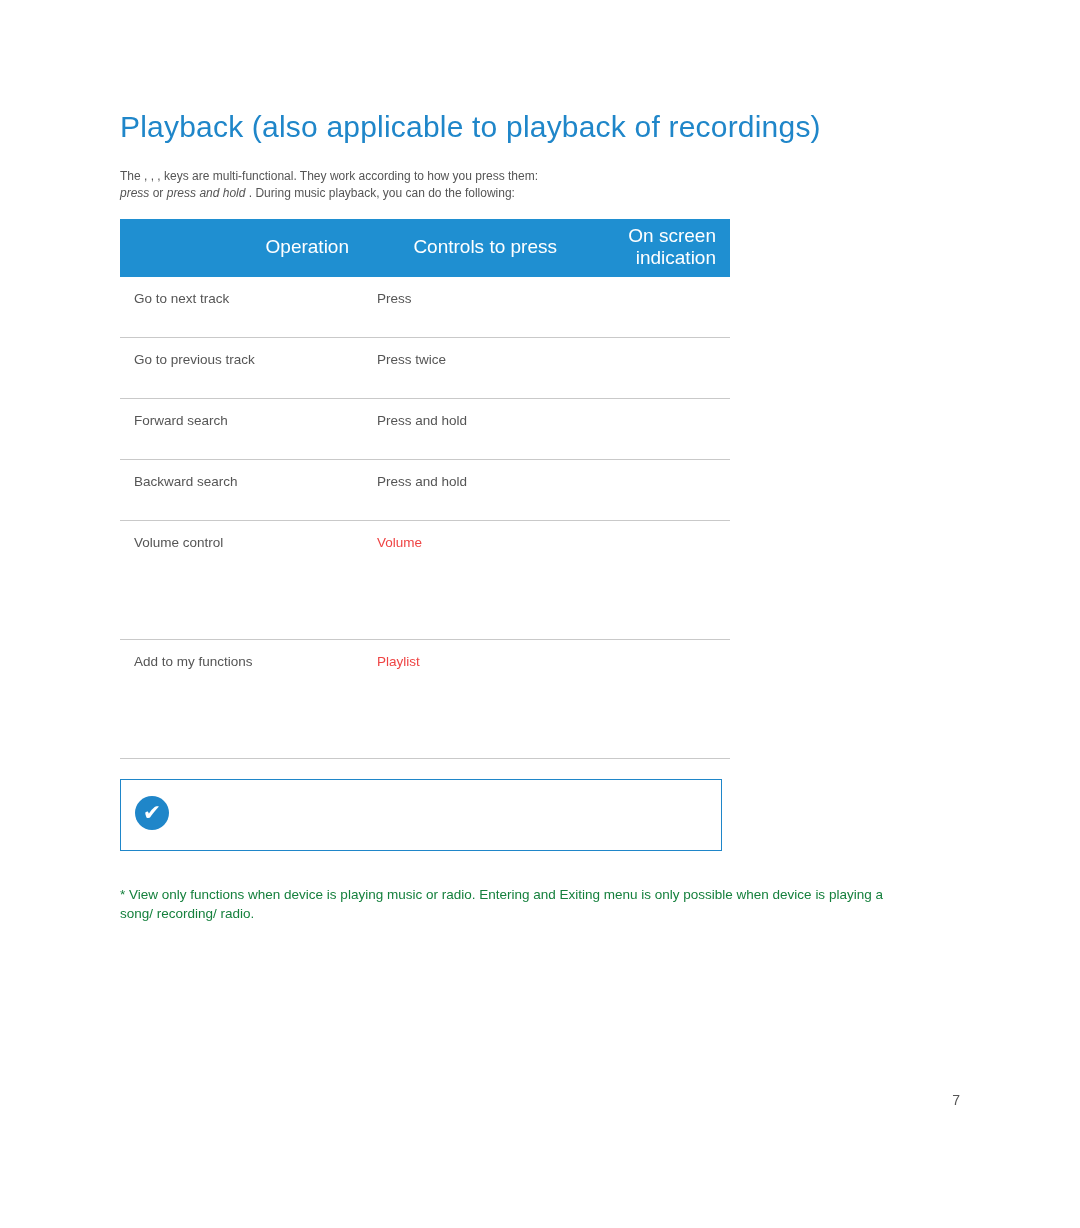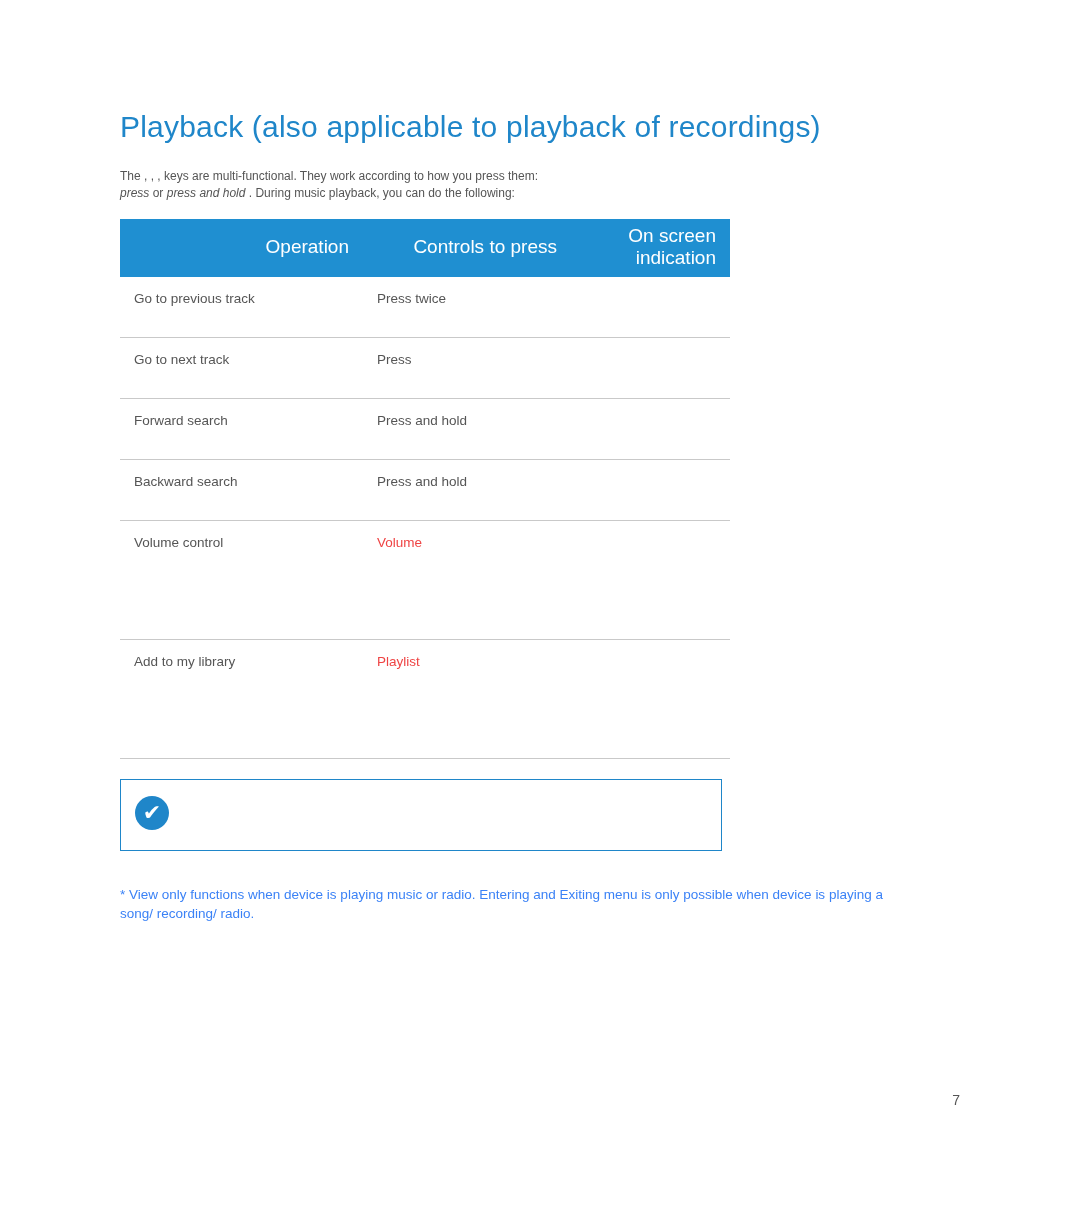--- a/index.html
+++ b/index.html
@@ -83,21 +83,21 @@
     color: #fff;
     display: flex;
     align-items: center;
     justify-content: center;
     font-size: 22px;
     margin-top: 2px;
   }
   .tip-text .tip-head { display:block; margin-bottom:4px; }
   .footnote {
     font-size: 13.5px;
-    color: #3b82f6;
+    color: #15803d;
     line-height: 1.45;
     margin-top: 34px;
     width: 790px;
   }
   .pagenum {
     position: absolute;
     right: 120px;
     bottom: 120px;
     font-size: 14px;
     color: #555;
@@ -125,46 +125,46 @@
   <table class="ptable">
     <thead>
       <tr>
         <th>Operation</th>
         <th>Controls to press</th>
         <th>On screen indication</th>
       </tr>
     </thead>
     <tbody id="tbody">
         <tr class="row-std">
-          <td>Go to previous track</td>
-          <td><span>Press </span><span class="accent"></span><span> twice</span></td>
+          <td>Go to next track</td>
+          <td><span>Press </span><span class="accent"></span><span></span></td>
           <td></td>
         </tr>
         <tr class="row-std">
-          <td>Go to next track</td>
-          <td><span>Press </span><span class="accent"></span><span></span></td>
+          <td>Go to previous track</td>
+          <td><span>Press </span><span class="accent"></span><span> twice</span></td>
           <td></td>
         </tr>
         <tr class="row-std">
           <td>Forward search</td>
           <td><span>Press and hold </span><span class="accent"></span><span></span></td>
           <td></td>
         </tr>
         <tr class="row-std">
           <td>Backward search</td>
           <td><span>Press and hold </span><span class="accent"></span><span></span></td>
           <td></td>
         </tr>
         <tr class="row-mid">
           <td>Volume control</td>
           <td><span></span><span class="accent">Volume</span><span></span></td>
           <td></td>
         </tr>
         <tr class="row-tall">
-          <td>Add to my library</td>
+          <td>Add to my functions</td>
           <td><span></span><span class="accent">Playlist</span><span></span></td>
           <td></td>
         </tr>
       </tbody>
   </table>
 
   <div class="tipbox">
     <div class="tip-icon">✔</div>
   </div>
 

